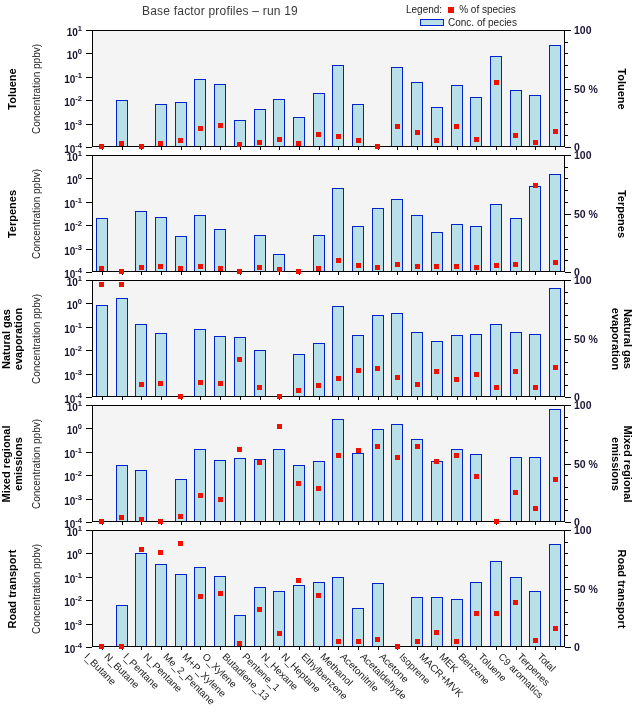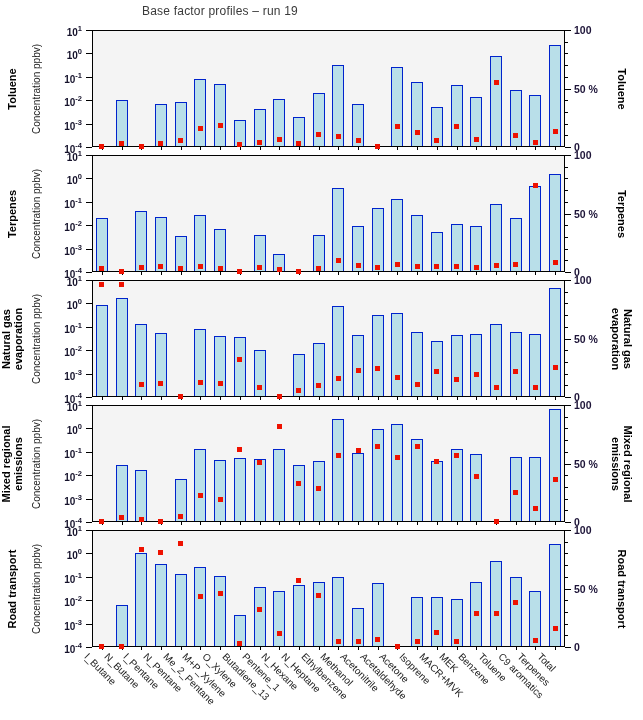--- a/index.html
+++ b/index.html
@@ -32,20 +32,31 @@
   .axis-label{position:absolute;font-size:10px;color:#222;white-space:nowrap;}
   .xlabel{position:absolute;font-size:10px;color:#1c1c1c;white-space:nowrap;
     transform:rotate(45deg);transform-origin:0 0;}
 </style>
 </head>
 <body>
 
 <div id="figure">
   <div class="chart-title">Base factor profiles – run 19</div>
 
+  <div class="legend">
+    <div class="legend-row">
+      <span class="legend-title">Legend:</span>
+      <span class="legend-marker"></span>
+      <span>% of species</span>
+    </div>
+    <div class="legend-row">
+      <span class="legend-swatch"></span>
+      <span>Conc. of  pecies</span>
+    </div>
+  </div>
 
   <div id="chart">
       <div class="frame" style="left: 92px; top: 30px; width: 473px; height: 117px; overflow: visible;">
         <div class="bar" title="N_Butane: 0.01 ppbv" style="left: 23px; height: 46px;"></div>
         <div class="bar" title="N_Pentane: 0.007 ppbv" style="left: 62px; height: 42px;"></div>
         <div class="bar" title="Me_2_Pentane: 0.008 ppbv" style="left: 82px; height: 44px;"></div>
         <div class="bar" title="M+P_Xylene: 0.08 ppbv" style="left: 101px; height: 67px;"></div>
         <div class="bar" title="O_Xylene: 0.05 ppbv" style="left: 121px; height: 62px;"></div>
         <div class="bar" title="Butadiene_13: 0.0013 ppbv" style="left: 141px; height: 26px;"></div>
         <div class="bar" title="Pentene_1: 0.004 ppbv" style="left: 161px; height: 37px;"></div>

